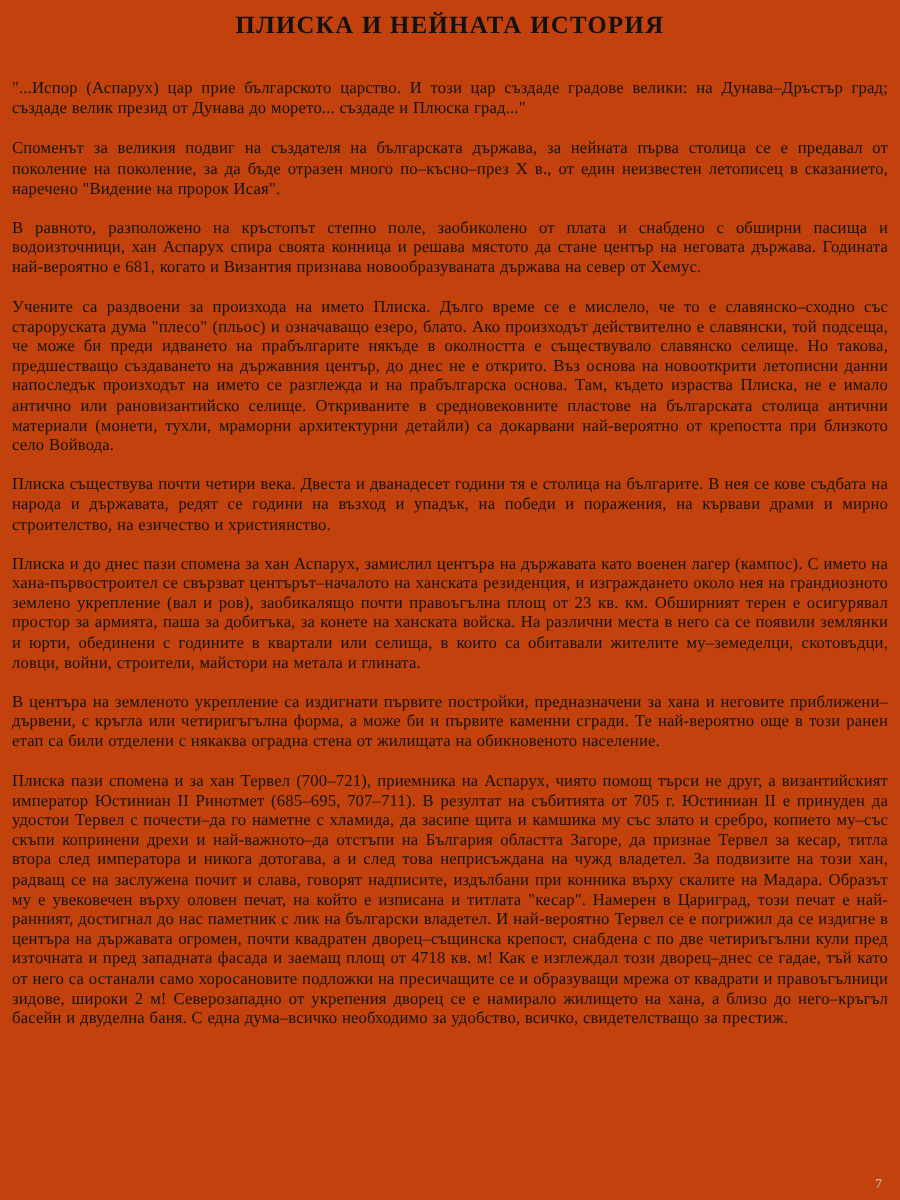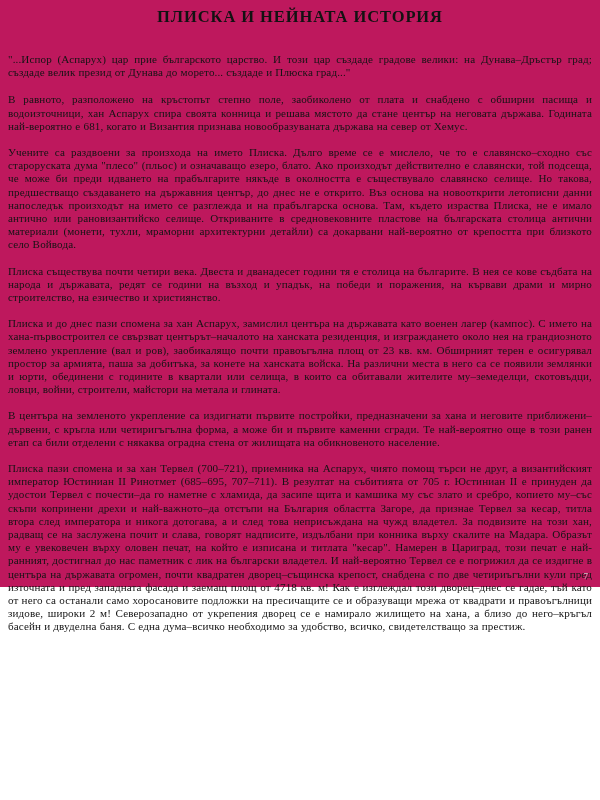--- a/index.html
+++ b/index.html
@@ -13,24 +13,24 @@
     height: 800px;
     position: relative;
     overflow: hidden;
     font-family: "Liberation Serif", "DejaVu Serif", serif;
     color: #1a1a1a;
   }
 
   .page {
     box-sizing: border-box;
     width: 600px;
-    height: 587px;
+    height: 800px;
     padding: 4px 8px 0 8px;
     position: relative;
-    background: #be185d;
+    background: #c2410c;
   }
 
   .page-title {
     text-align: center;
     font-size: 16.5px;
     font-weight: 700;
     letter-spacing: 0.9px;
     margin: 4px 0 0 0;
     line-height: 1.15;
     font-family: "Liberation Serif", "DejaVu Serif", serif;
@@ -74,20 +74,21 @@
 <body>
 
 <div class="page">
 
   <h1 class="page-title">ПЛИСКА И НЕЙНАТА ИСТОРИЯ</h1>
 
   <div class="body-text">
 
     <p class="para quote">"...Испор (Аспарух) цар прие българското царство. И този цар създаде градове велики: на Дунава–Дръстър град; създаде велик презид от Дунава до морето... създаде и Плюска град..."</p>
 
+    <p class="para">Споменът за великия подвиг на създателя на българската държава, за нейната първа столица се е предавал от поколение на поколение, за да бъде отразен много по–късно–през X в., от един неизвестен летописец в сказанието, наречено "Видение на пророк Исая".</p>
 
     <p class="para">В равното, разположено на кръстопът степно поле, заобиколено от плата и снабдено с обширни пасища и водоизточници, хан Аспарух спира своята конница и решава мястото да стане център на неговата държава. Годината най-вероятно е 681, когато и Византия признава новообразуваната държава на север от Хемус.</p>
 
     <p class="para">Учените са раздвоени за произхода на името Плиска. Дълго време се е мислело, че то е славянско–сходно със староруската дума "плесо" (пльос) и означаващо езеро, блато. Ако произходът действително е славянски, той подсеща, че може би преди идването на прабългарите някъде в околността е съществувало славянско селище. Но такова, предшестващо създаването на държавния център, до днес не е открито. Въз основа на новооткрити летописни данни напоследък произходът на името се разглежда и на прабългарска основа. Там, където израства Плиска, не е имало антично или рановизантийско селище. Откриваните в средновековните пластове на българската столица антични материали (монети, тухли, мраморни архитектурни детайли) са докарвани най-вероятно от крепостта при близкото село Войвода.</p>
 
     <p class="para">Плиска съществува почти четири века. Двеста и дванадесет години тя е столица на българите. В нея се кове съдбата на народа и държавата, редят се години на възход и упадък, на победи и поражения, на кървави драми и мирно строителство, на езичество и християнство.</p>
 
     <p class="para">Плиска и до днес пази спомена за хан Аспарух, замислил центъра на държавата като военен лагер (кампос). С името на хана-първостроител се свързват центърът–началото на ханската резиденция, и изграждането около нея на грандиозното землено укрепление (вал и ров), заобикалящо почти правоъгълна площ от 23 кв. км. Обширният терен е осигурявал простор за армията, паша за добитъка, за конете на ханската войска. На различни места в него са се появили землянки и юрти, обединени с годините в квартали или селища, в които са обитавали жителите му–земеделци, скотовъдци, ловци,  войни, строители, майстори на метала и глината.</p>
 
     <p class="para">В центъра на земленото укрепление са издигнати първите постройки, предназначени за хана и неговите приближени– дървени, с кръгла или четиригъгълна форма, а може би и първите каменни сгради. Те най-вероятно още в този ранен етап са били отделени с някаква оградна стена от жилищата на обикновеното население.</p>

